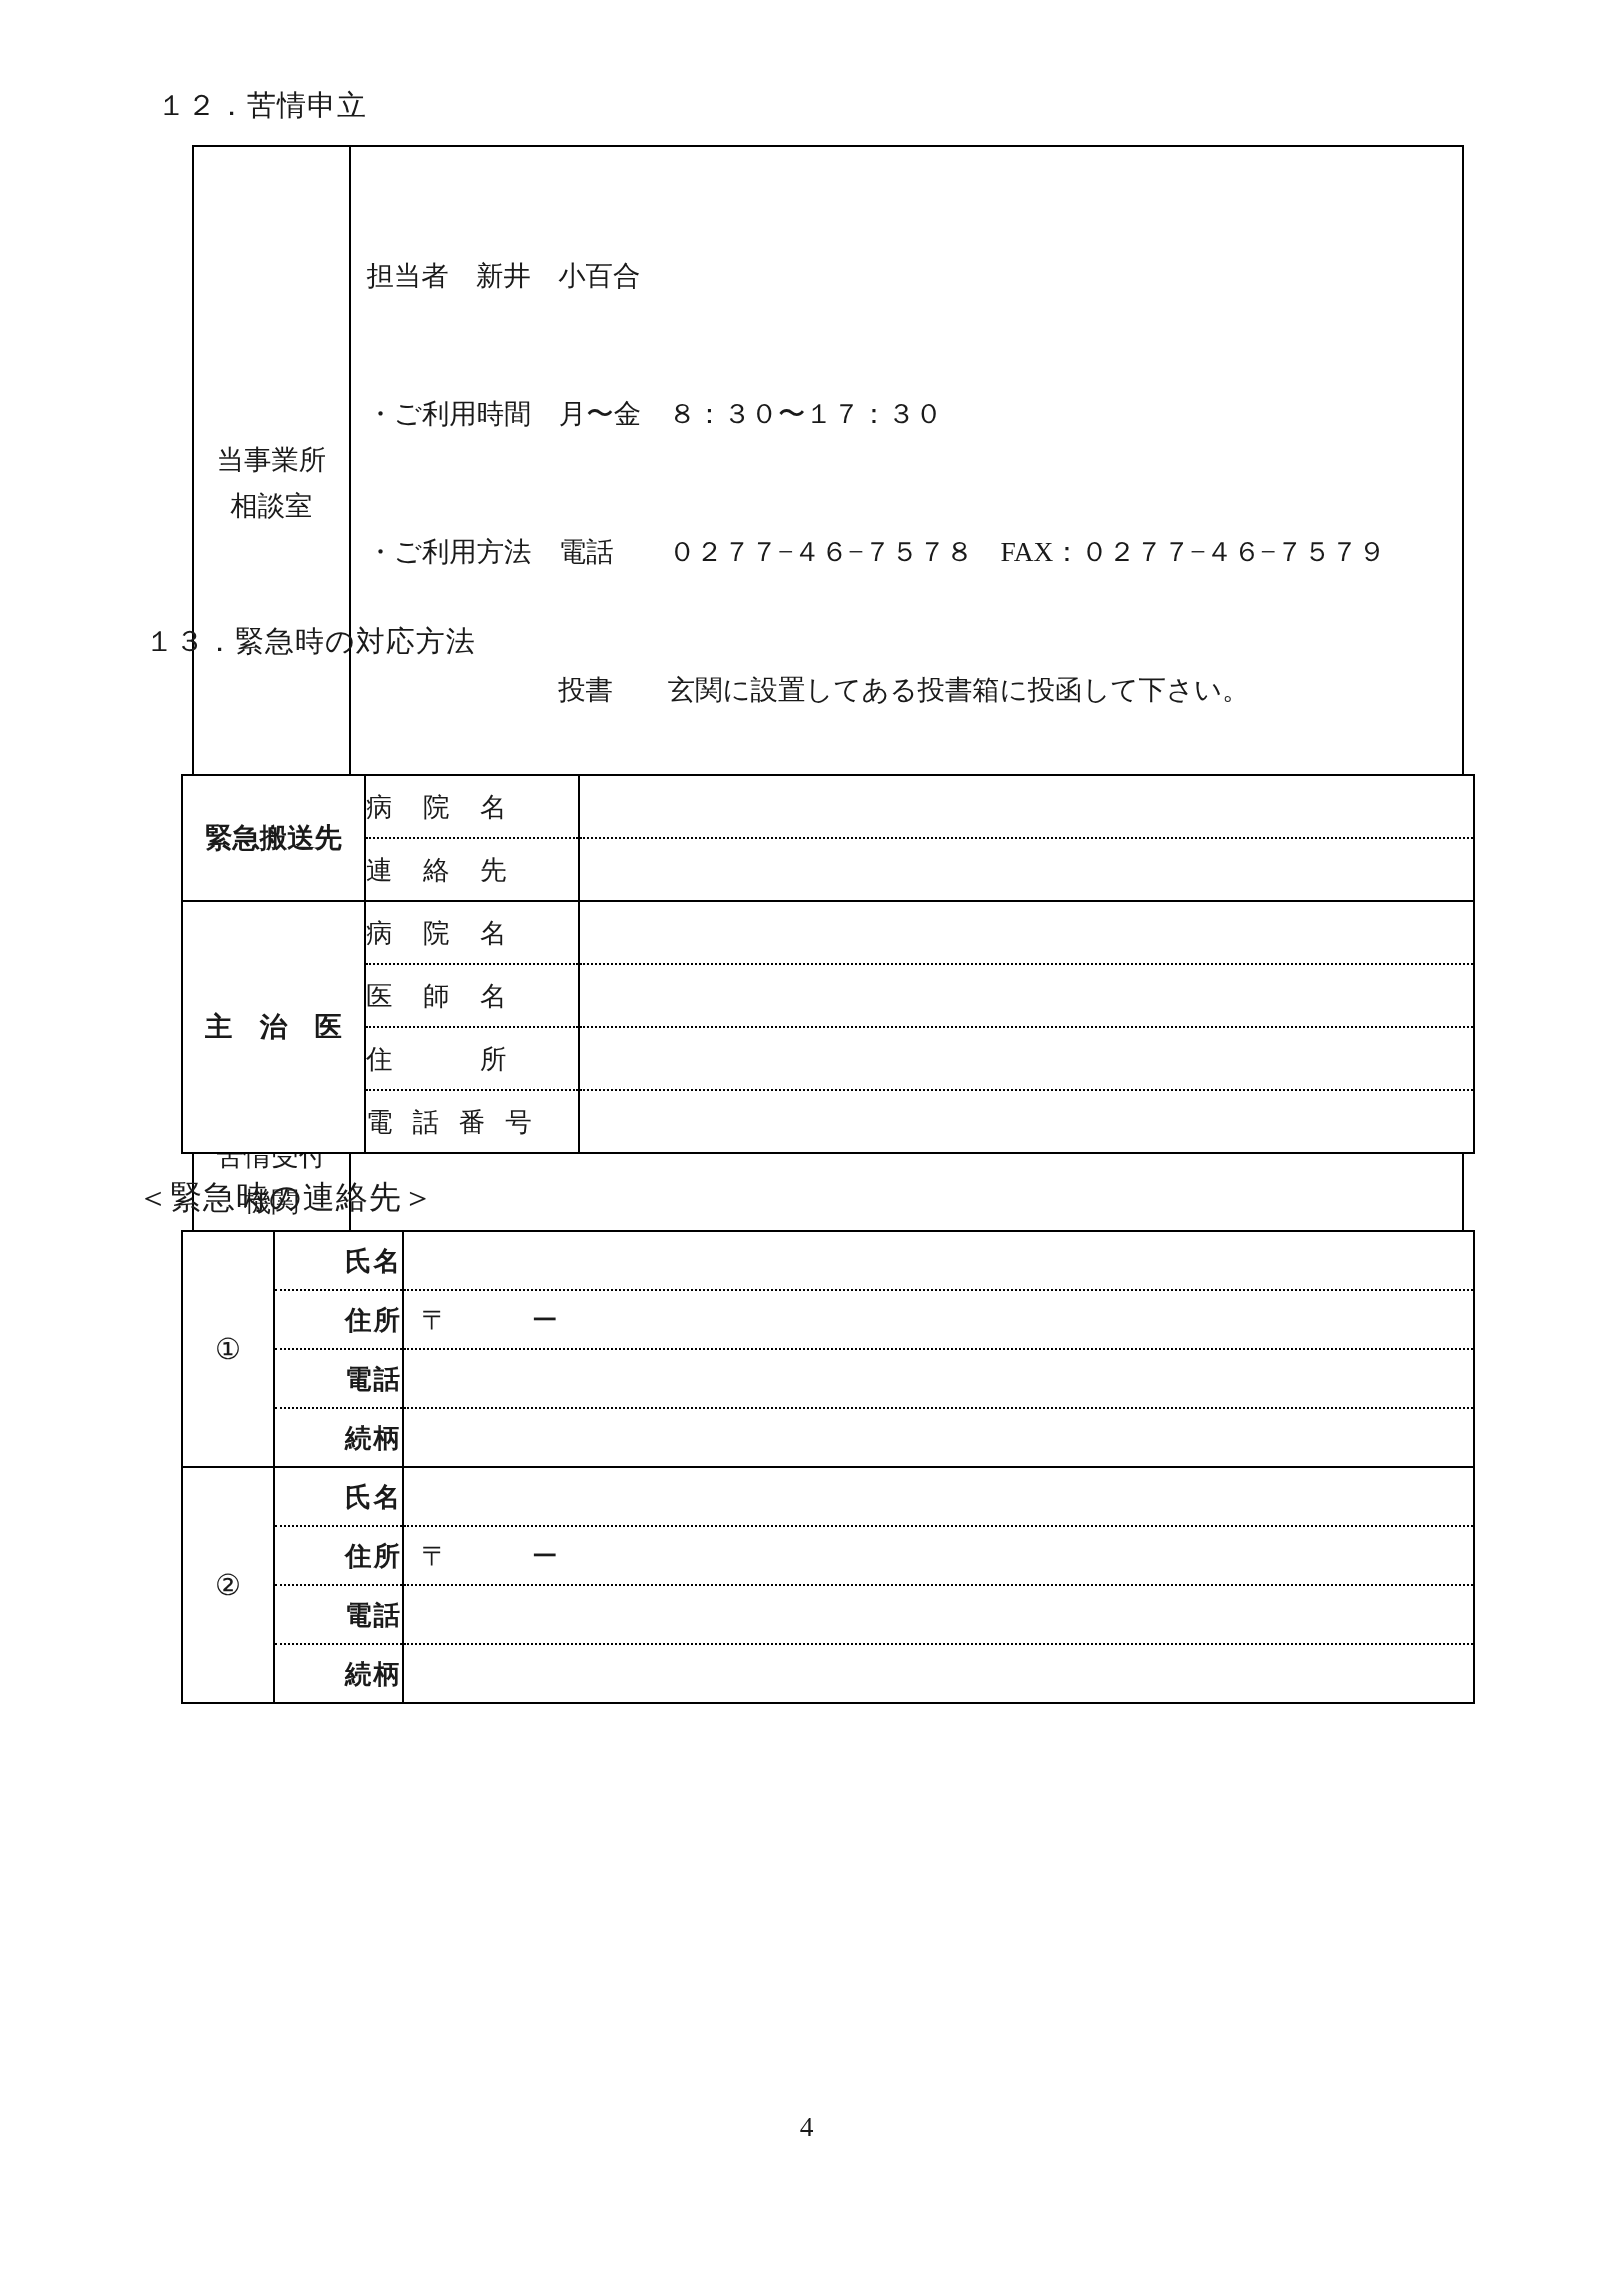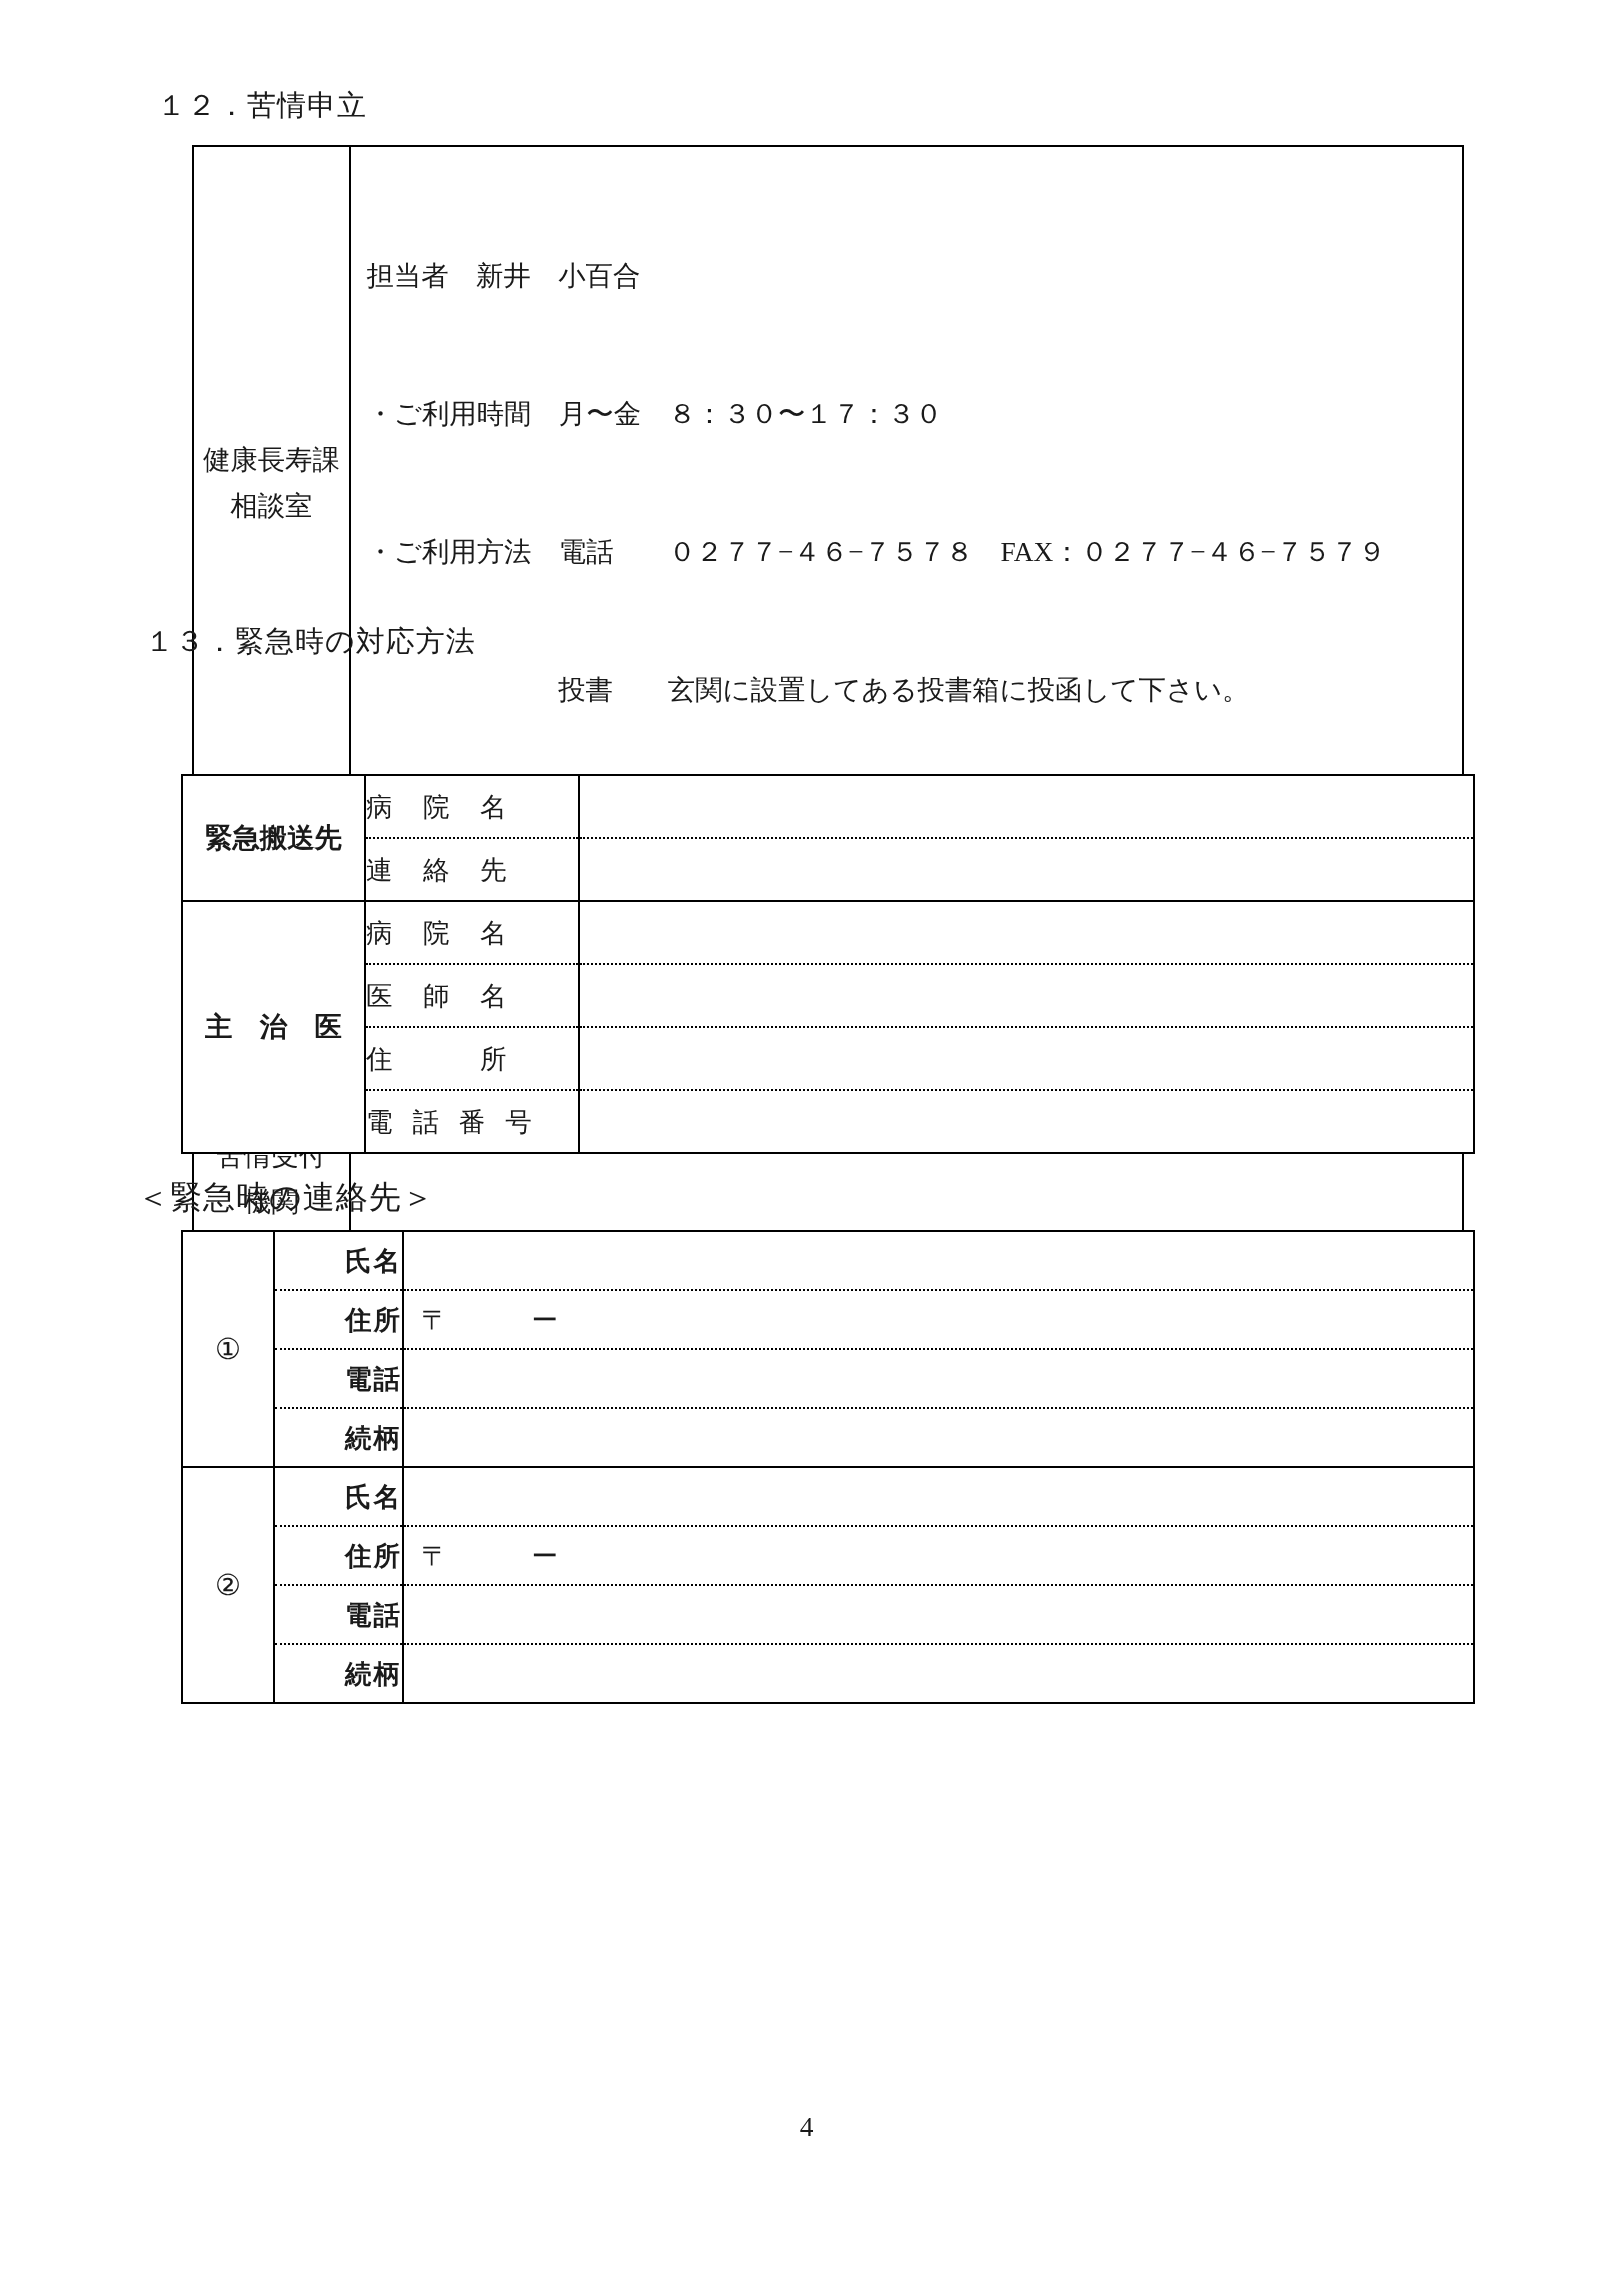--- a/index.html
+++ b/index.html
@@ -154,21 +154,21 @@
 <body>
 
 <div class="page">
 
   <div class="section-heading" id="heading-12">１２．苦情申立</div>
 
   <table class="doc" id="table-complaints">
     <tbody>
         <tr>
       <td class="label">
-        <div>健康長寿課</div>
+        <div>当事業所</div>
         <div>相談室</div>
       </td>
       <td class="body">
         <div class="nowrap">担当者　新井　小百合</div>
         <div class="nowrap">・ご利用時間　月〜金　８：３０〜１７：３０</div>
         <div class="nowrap mono-num">・ご利用方法　電話　　０２７７−４６−７５７８　FAX：０２７７−４６−７５７９</div>
         <div class="nowrap">　　　　　　　投書　　玄関に設置してある投書箱に投函して下さい。</div>
       </td>
     </tr>
     <tr>

